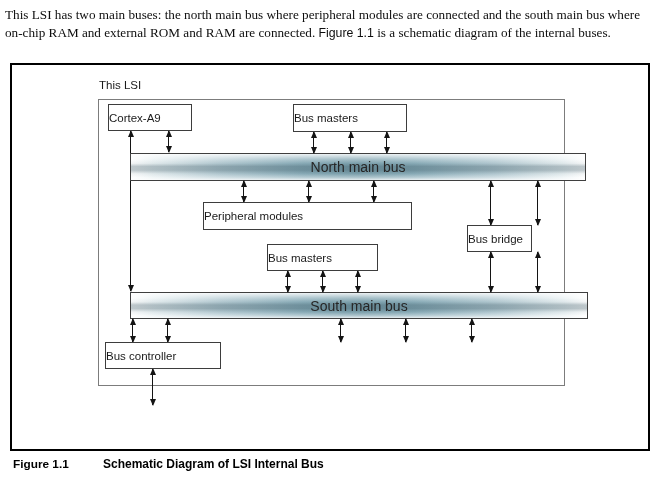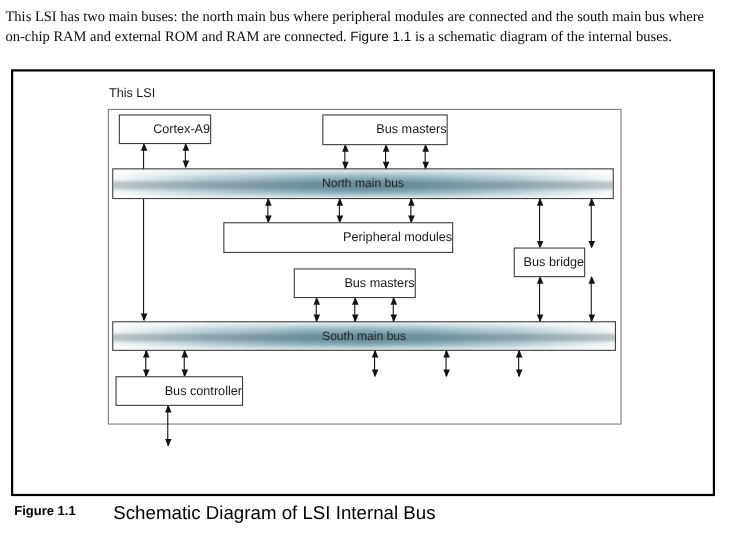--- a/index.html
+++ b/index.html
@@ -15,55 +15,55 @@
   .fig-frame{position:absolute;left:10px;top:63px;width:640px;height:388px;
              border:2px solid #000;box-sizing:border-box;background:#fff;}
 
   
   .lsi-label{position:absolute;left:99px;top:79px;font-size:11.5px;color:#1a1a1a;text-align:center;}
   .lsi-box{position:absolute;left:98px;top:99px;width:467px;height:287px;
            border:1.5px solid #7c7c7c;box-sizing:border-box;z-index:0;}
 
   
   .node{position:absolute;background:#fff;border:1.4px solid #3d3d3d;box-sizing:border-box;
-        display:flex;align-items:center;justify-content:flex-end;
+        display:flex;align-items:center;justify-content:flex-start;
         font-size:11.5px;color:#1a1a1a;z-index:3;white-space:nowrap;}
 
   
   .bus{position:absolute;border:1px solid #3f3f3f;box-sizing:border-box;z-index:1;
        display:flex;align-items:center;justify-content:center;
-       font-size:11px;color:#262626;
+       font-size:14px;color:#262626;
        background:
          linear-gradient(180deg,
            rgba(255,255,255,0.85) 0%,
            rgba(255,255,255,0.30) 20%,
            rgba(50,80,92,0.06) 36%,
            rgba(40,70,83,0.30) 48%,
            rgba(40,70,83,0.30) 62%,
            rgba(50,80,92,0.06) 76%,
            rgba(255,255,255,0.35) 90%,
            rgba(255,255,255,0.80) 100%),
          linear-gradient(90deg,
            #ffffff 0%, #e9f1f3 5%, #b7cdd5 20%, #8cafbb 38%,
-           #7fa3af 50%, #8cafbb 62%, #b7cdd5 80%, #e9f1f3 95%, #ffffff 100%);}
+           #7fa3af 50%, #8cafbb 62%, #b7cdd5 80%, #e9f1f3 95%, #ffffff 100%); margin-left: 28px;}
   .bus span{position:relative;z-index:2;}
 
   
   .arr{position:absolute;width:0;border-left:1.2px solid #141414;z-index:2;}
   .arr.z0{z-index:0;}
   .arr.hu::before{content:"";position:absolute;top:-1px;left:-2.9px;width:0;height:0;
         border-left:3.5px solid transparent;border-right:3.5px solid transparent;
         border-bottom:7px solid #141414;}
   .arr.hd::after{content:"";position:absolute;bottom:-1px;left:-2.9px;width:0;height:0;
         border-left:3.5px solid transparent;border-right:3.5px solid transparent;
         border-top:7px solid #141414;}
 
   
   .cap-label{position:absolute;left:13px;top:457px;font-weight:bold;font-size:11.8px;color:#000;}
-  .cap-title{position:absolute;left:103px;top:457px;font-weight:normal;font-size:17px;color:#000;}
+  .cap-title{position:absolute;left:103px;top:457px;font-weight:bold;font-size:12px;color:#000;}
 </style>
 </head>
 <body>
 
 <div class="page">
 
   <div class="para">
     <span>This LSI has two main buses: the north main bus where peripheral modules are connected and the south main bus where</span><br>
     <span>on-chip RAM and external ROM and RAM are connected. </span><span class="sansref">Figure 1.1</span><span> is a schematic diagram of the internal buses.</span>
   </div>

